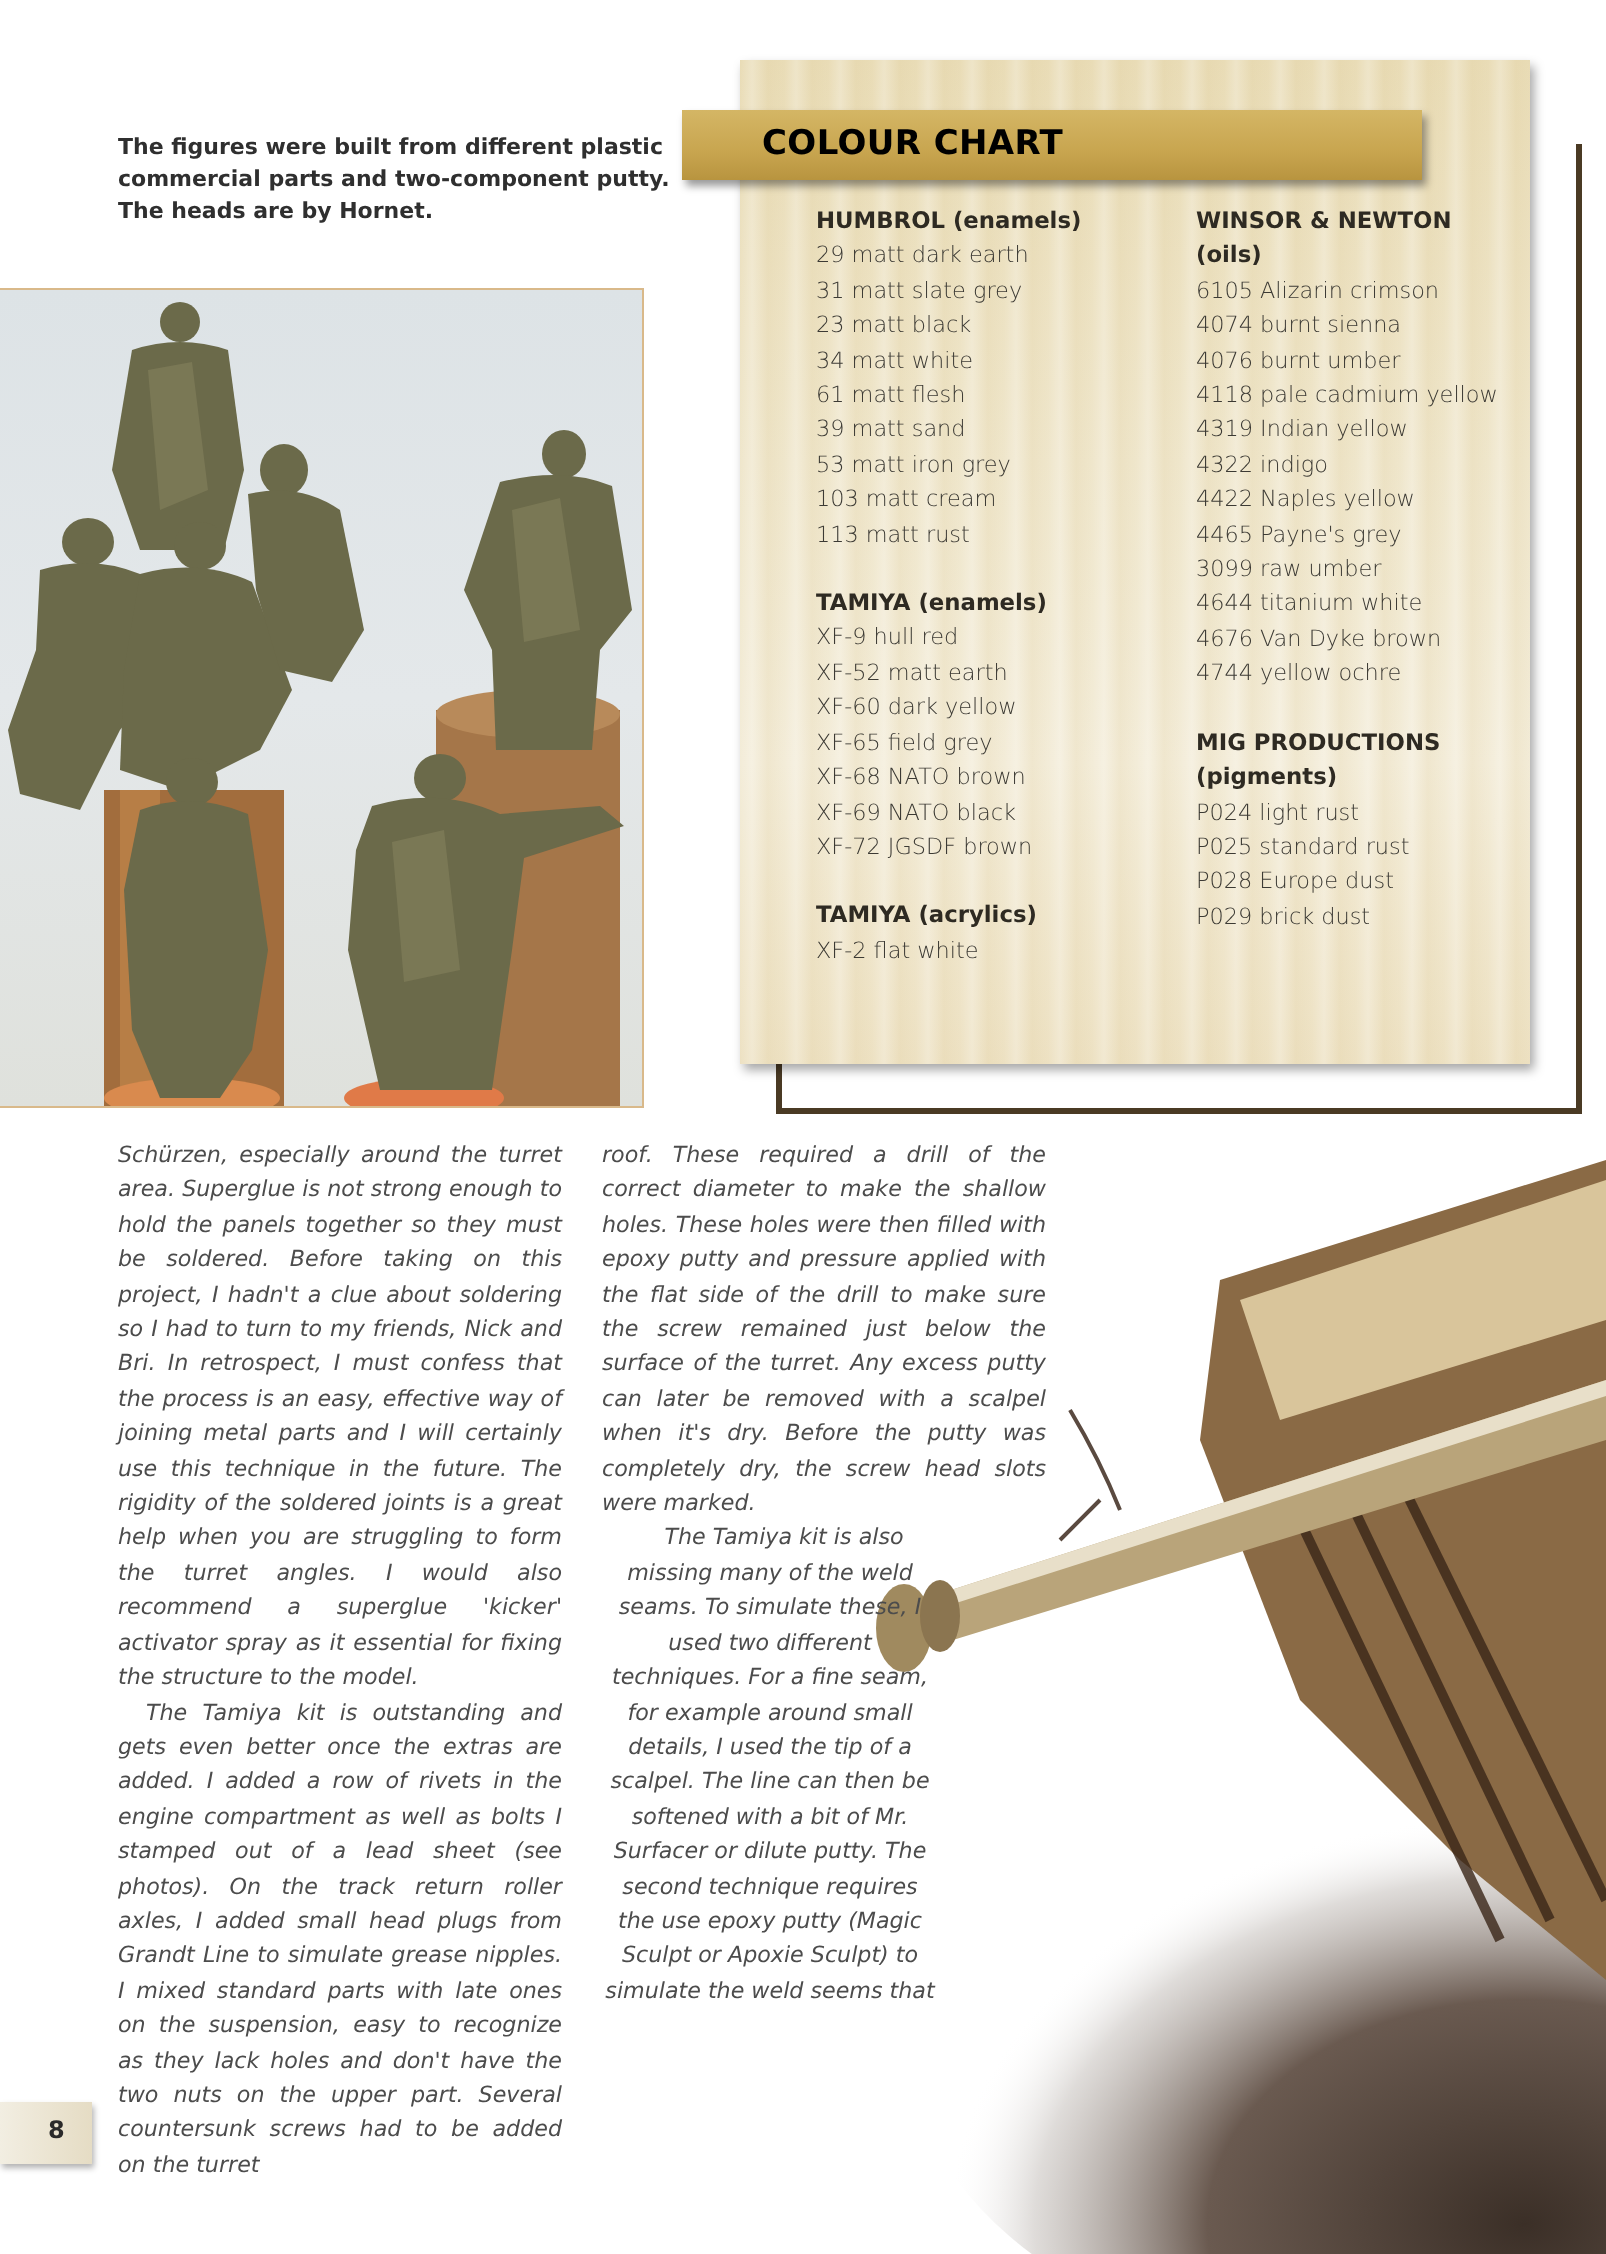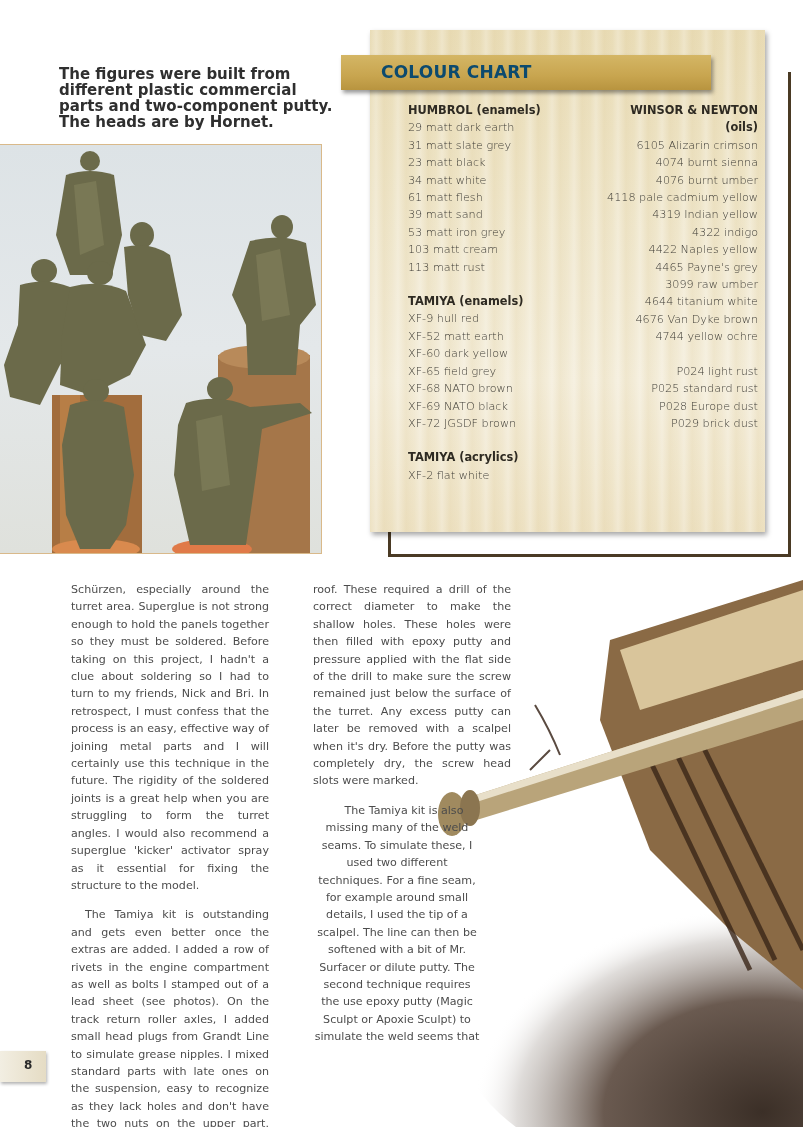--- a/index.html
+++ b/index.html
@@ -1,21 +1,21 @@
 <!DOCTYPE html>
 <html><head>
   <meta charset="utf-8">
   <style>
     html, body { margin: 0; padding: 0; background: #ffffff; }
     body { width: 803px; height: 1127px; position: relative; overflow: hidden;
            font-family: "DejaVu Sans", sans-serif; color: #4a4a4a; }
 
     .caption { position: absolute; left: 59px; top: 66px; width: 280px;
                font-family: "DejaVu Sans", sans-serif; font-weight: bold;
-               font-size: 15px; line-height: 16px; color: #2f2f2f; }
+               font-size: 11px; line-height: 16px; color: #2f2f2f; }
 
     .figures-photo { position: absolute; left: 0; top: 144px; width: 322px; height: 410px;
                      border: 1px solid #d9b98a; border-left: none; box-sizing: border-box;
                      background: linear-gradient(180deg, #dde3e6 0%, #e4e8ea 50%, #dfe1dc 100%);
                      overflow: hidden; }
     .figures-photo svg { display:block; }
 
     
     .chart-frame { position: absolute; left: 388px; top: 72px; width: 403px; height: 485px;
                    border-right: 3px solid #4a3a24; border-bottom: 3px solid #4a3a24;
@@ -23,36 +23,36 @@
     .chart-panel { position: absolute; left: 370px; top: 30px; width: 395px; height: 502px;
                    background:
                      repeating-linear-gradient(90deg, rgba(255,255,255,0.0) 0px, rgba(255,255,255,0.25) 6px, rgba(220,200,150,0.15) 14px, rgba(255,255,255,0.0) 22px),
                      linear-gradient(180deg, #e9dcb6 0%, #efe6cb 40%, #f3ecd8 70%, #ede1c2 100%);
                    box-shadow: 2px 3px 5px rgba(0,0,0,0.35); }
     .chart-title-bar { position: absolute; left: 341px; top: 55px; width: 370px; height: 35px;
                        background: linear-gradient(180deg, #d4b665 0%, #c8a54f 60%, #b8943f 100%);
                        box-shadow: 2px 3px 4px rgba(0,0,0,0.4); }
     .chart-title { position: absolute; left: 381px; top: 62px;
                    font-family: "DejaVu Sans", sans-serif; font-weight: bold; font-size: 17px;
-                   color: #0c4a6e; letter-spacing: 0.2px; }
+                   color: #000000; letter-spacing: 0.2px; }
 
     .chart-col { position: absolute; font-family: "DejaVu Sans", sans-serif; font-size: 11.2px;
                  line-height: 17.4px; color: #3c3a34; }
     .chart-col.left { left: 383px; top: 102px; width: 180px; }
-    .chart-col.right { left: 573px; top: 102px; width: 185px; text-align: right; }
+    .chart-col.right { left: 573px; top: 102px; width: 185px; }
     .group-head { font-weight: bold; color: #2e2a22; font-size: 11.4px; }
     .group { margin-bottom: 17px; margin-left: 25px; }
     .group .item { white-space: nowrap; font-weight: 300; }
 
     
     .text-col { position: absolute; font-family: "DejaVu Sans", sans-serif; font-size: 11.1px;
                 line-height: 17.4px; color: #4c4c4c; text-align: justify; }
     .text-col.c1 { left: 59px; top: 569px; width: 222px; }
     .text-col.c2 { left: 301px; top: 569px; width: 222px; }
-    .text-col p { margin: 12px; }
+    .text-col p { margin: 0; font-style: italic; }
     .text-col .indent { text-indent: 14px; }
     .narrow { width: 148px; text-align: center; }
 
     .page-tab { position: absolute; left: 0; top: 1051px; width: 46px; height: 31px;
                 background: linear-gradient(90deg, #f2eee2 0%, #e5dcc4 100%);
                 box-shadow: 1px 2px 3px rgba(0,0,0,0.3); }
     .page-num { position: absolute; left: 24px; top: 1058px; font-weight: bold; font-size: 12px;
                 color: #2a2a2a; font-family: "DejaVu Sans", sans-serif; }
 
     .tank-photo { position: absolute; left: 430px; top: 570px; width: 373px; height: 557px; }
@@ -145,20 +145,21 @@
     <div class="item">4319 Indian yellow</div>
     <div class="item">4322 indigo</div>
     <div class="item">4422 Naples yellow</div>
     <div class="item">4465 Payne's grey</div>
     <div class="item">3099 raw umber</div>
     <div class="item">4644 titanium white</div>
     <div class="item">4676 Van Dyke brown</div>
     <div class="item">4744 yellow ochre</div>
   </div>
   <div class="group">
+    <div class="group-head" style="width:140px; white-space:normal;">MIG PRODUCTIONS (pigments)</div>
     <div class="item">P024 light rust</div>
     <div class="item">P025 standard rust</div>
     <div class="item">P028 Europe dust</div>
     <div class="item">P029 brick dust</div>
   </div>
 </div>
 
 <div class="tank-photo">
   <svg width="373" height="557" viewBox="0 0 373 557">
     <defs>

